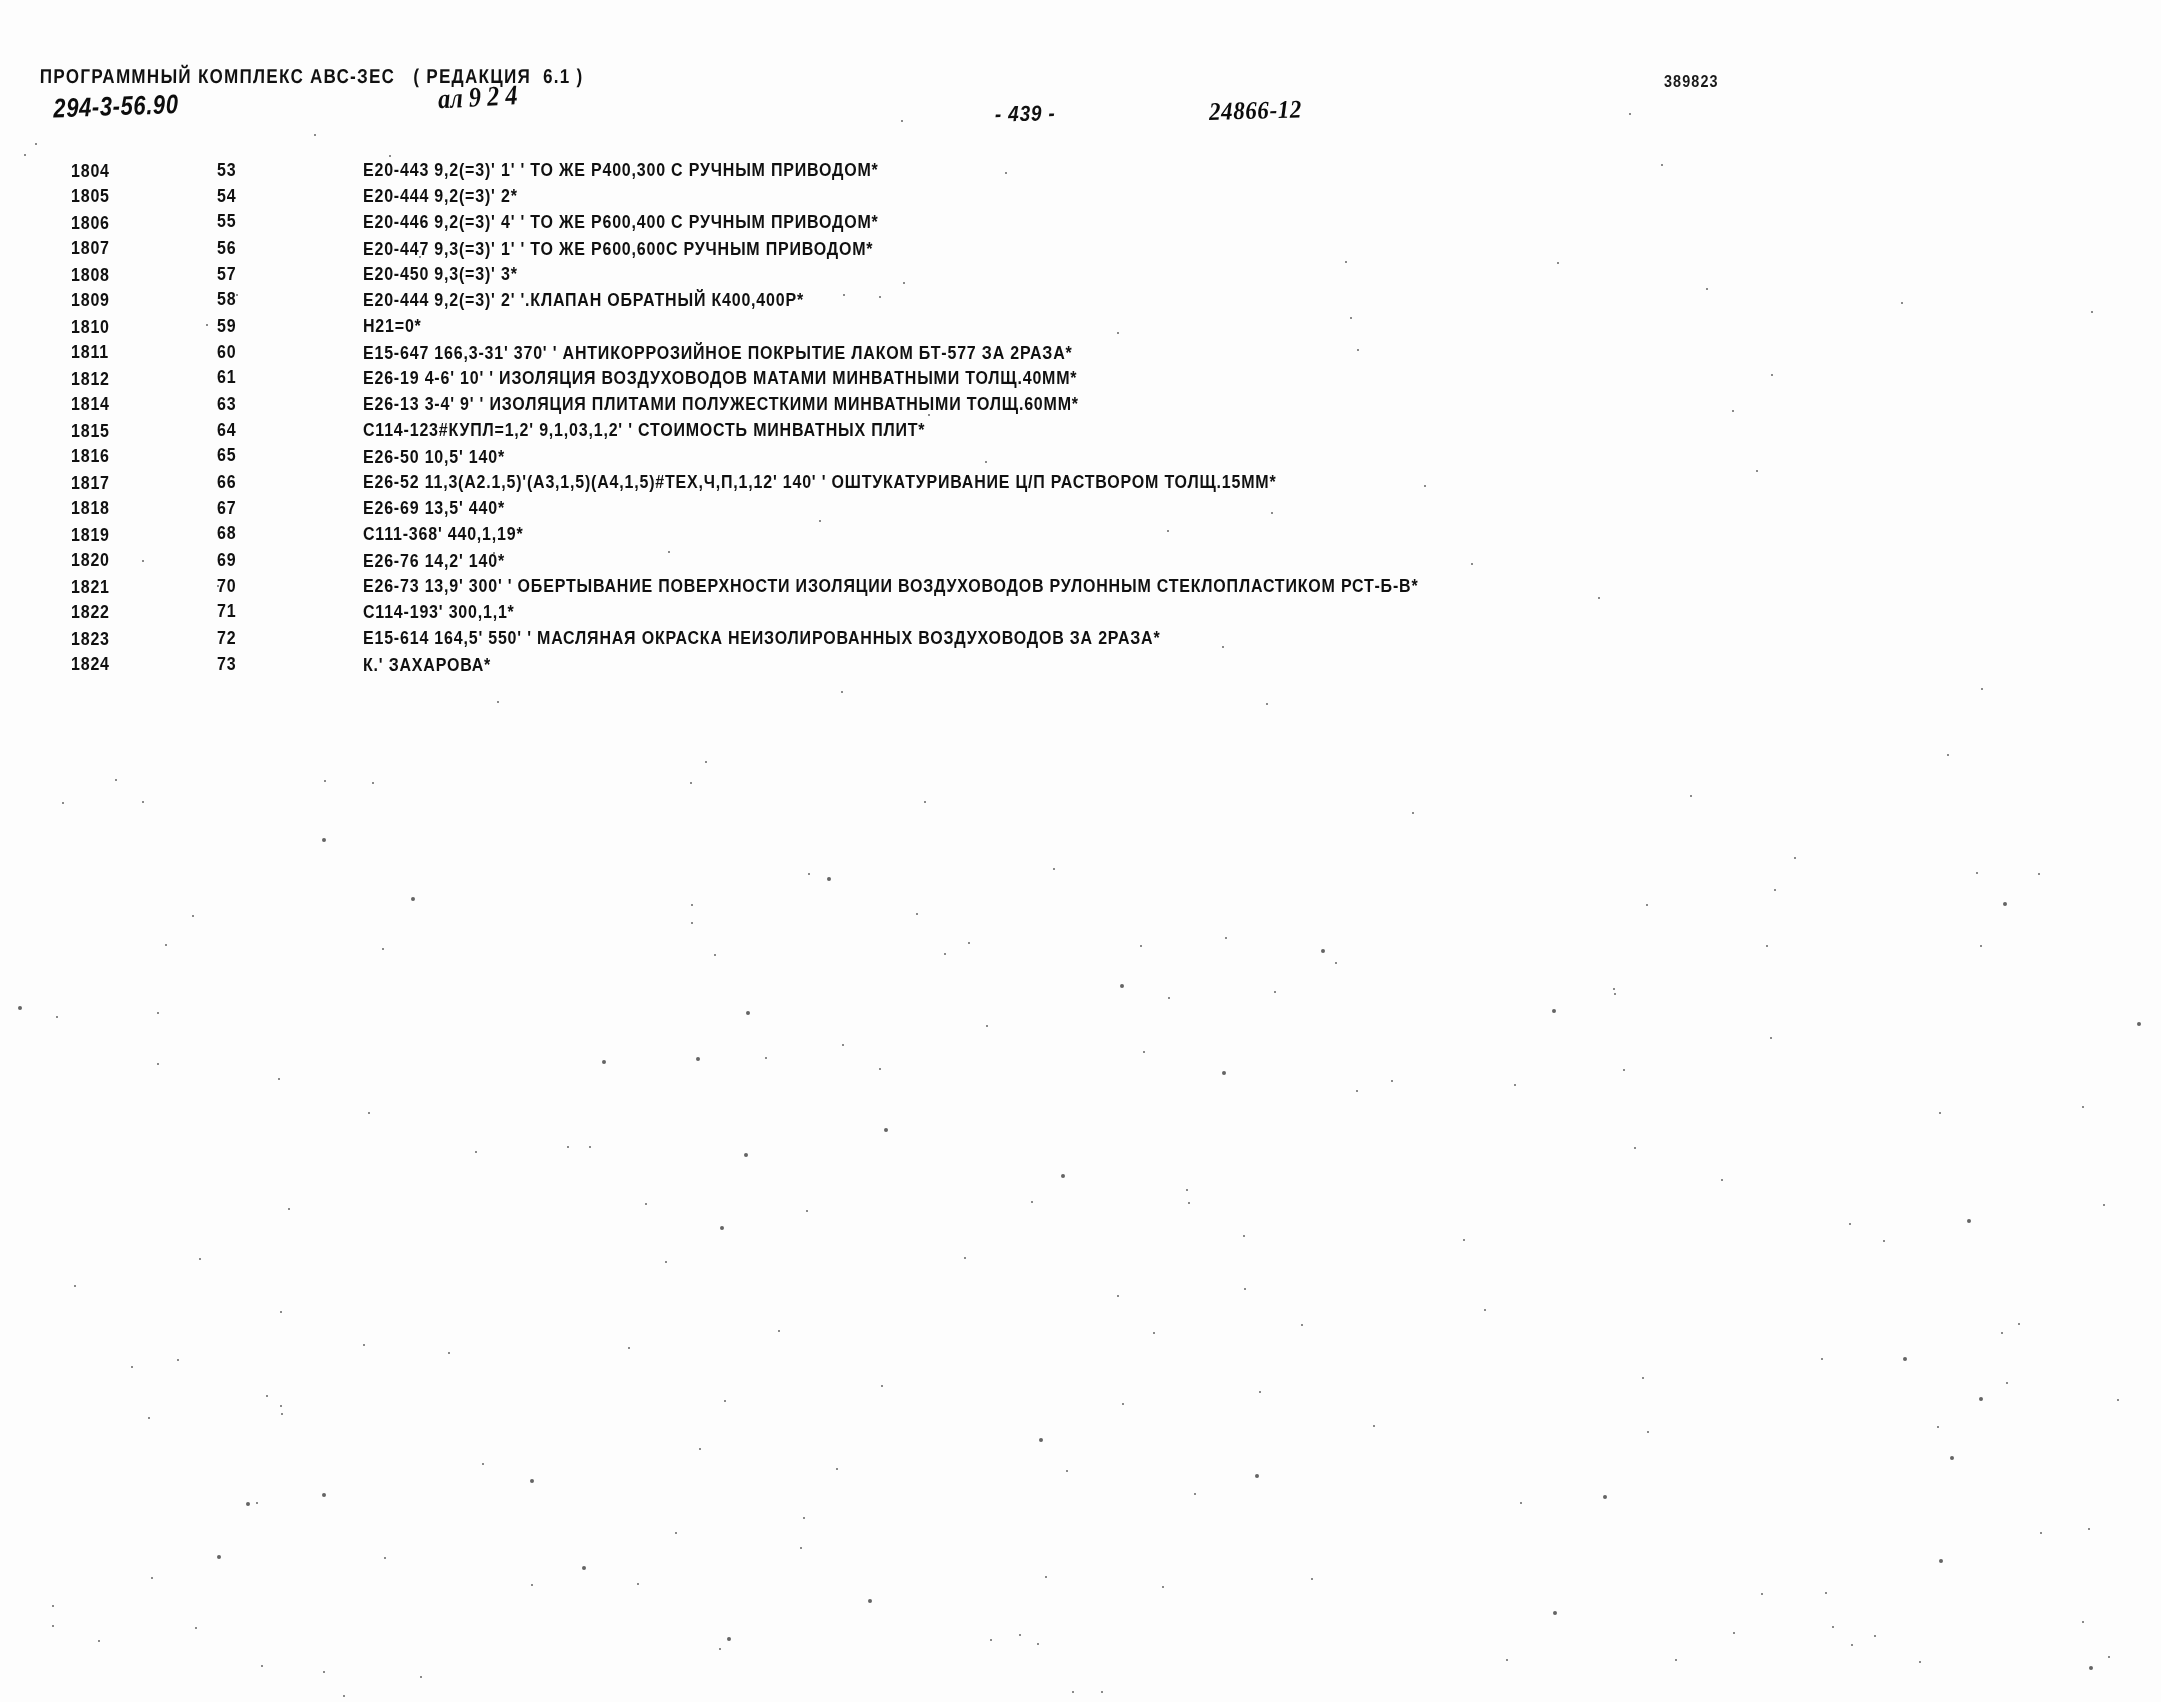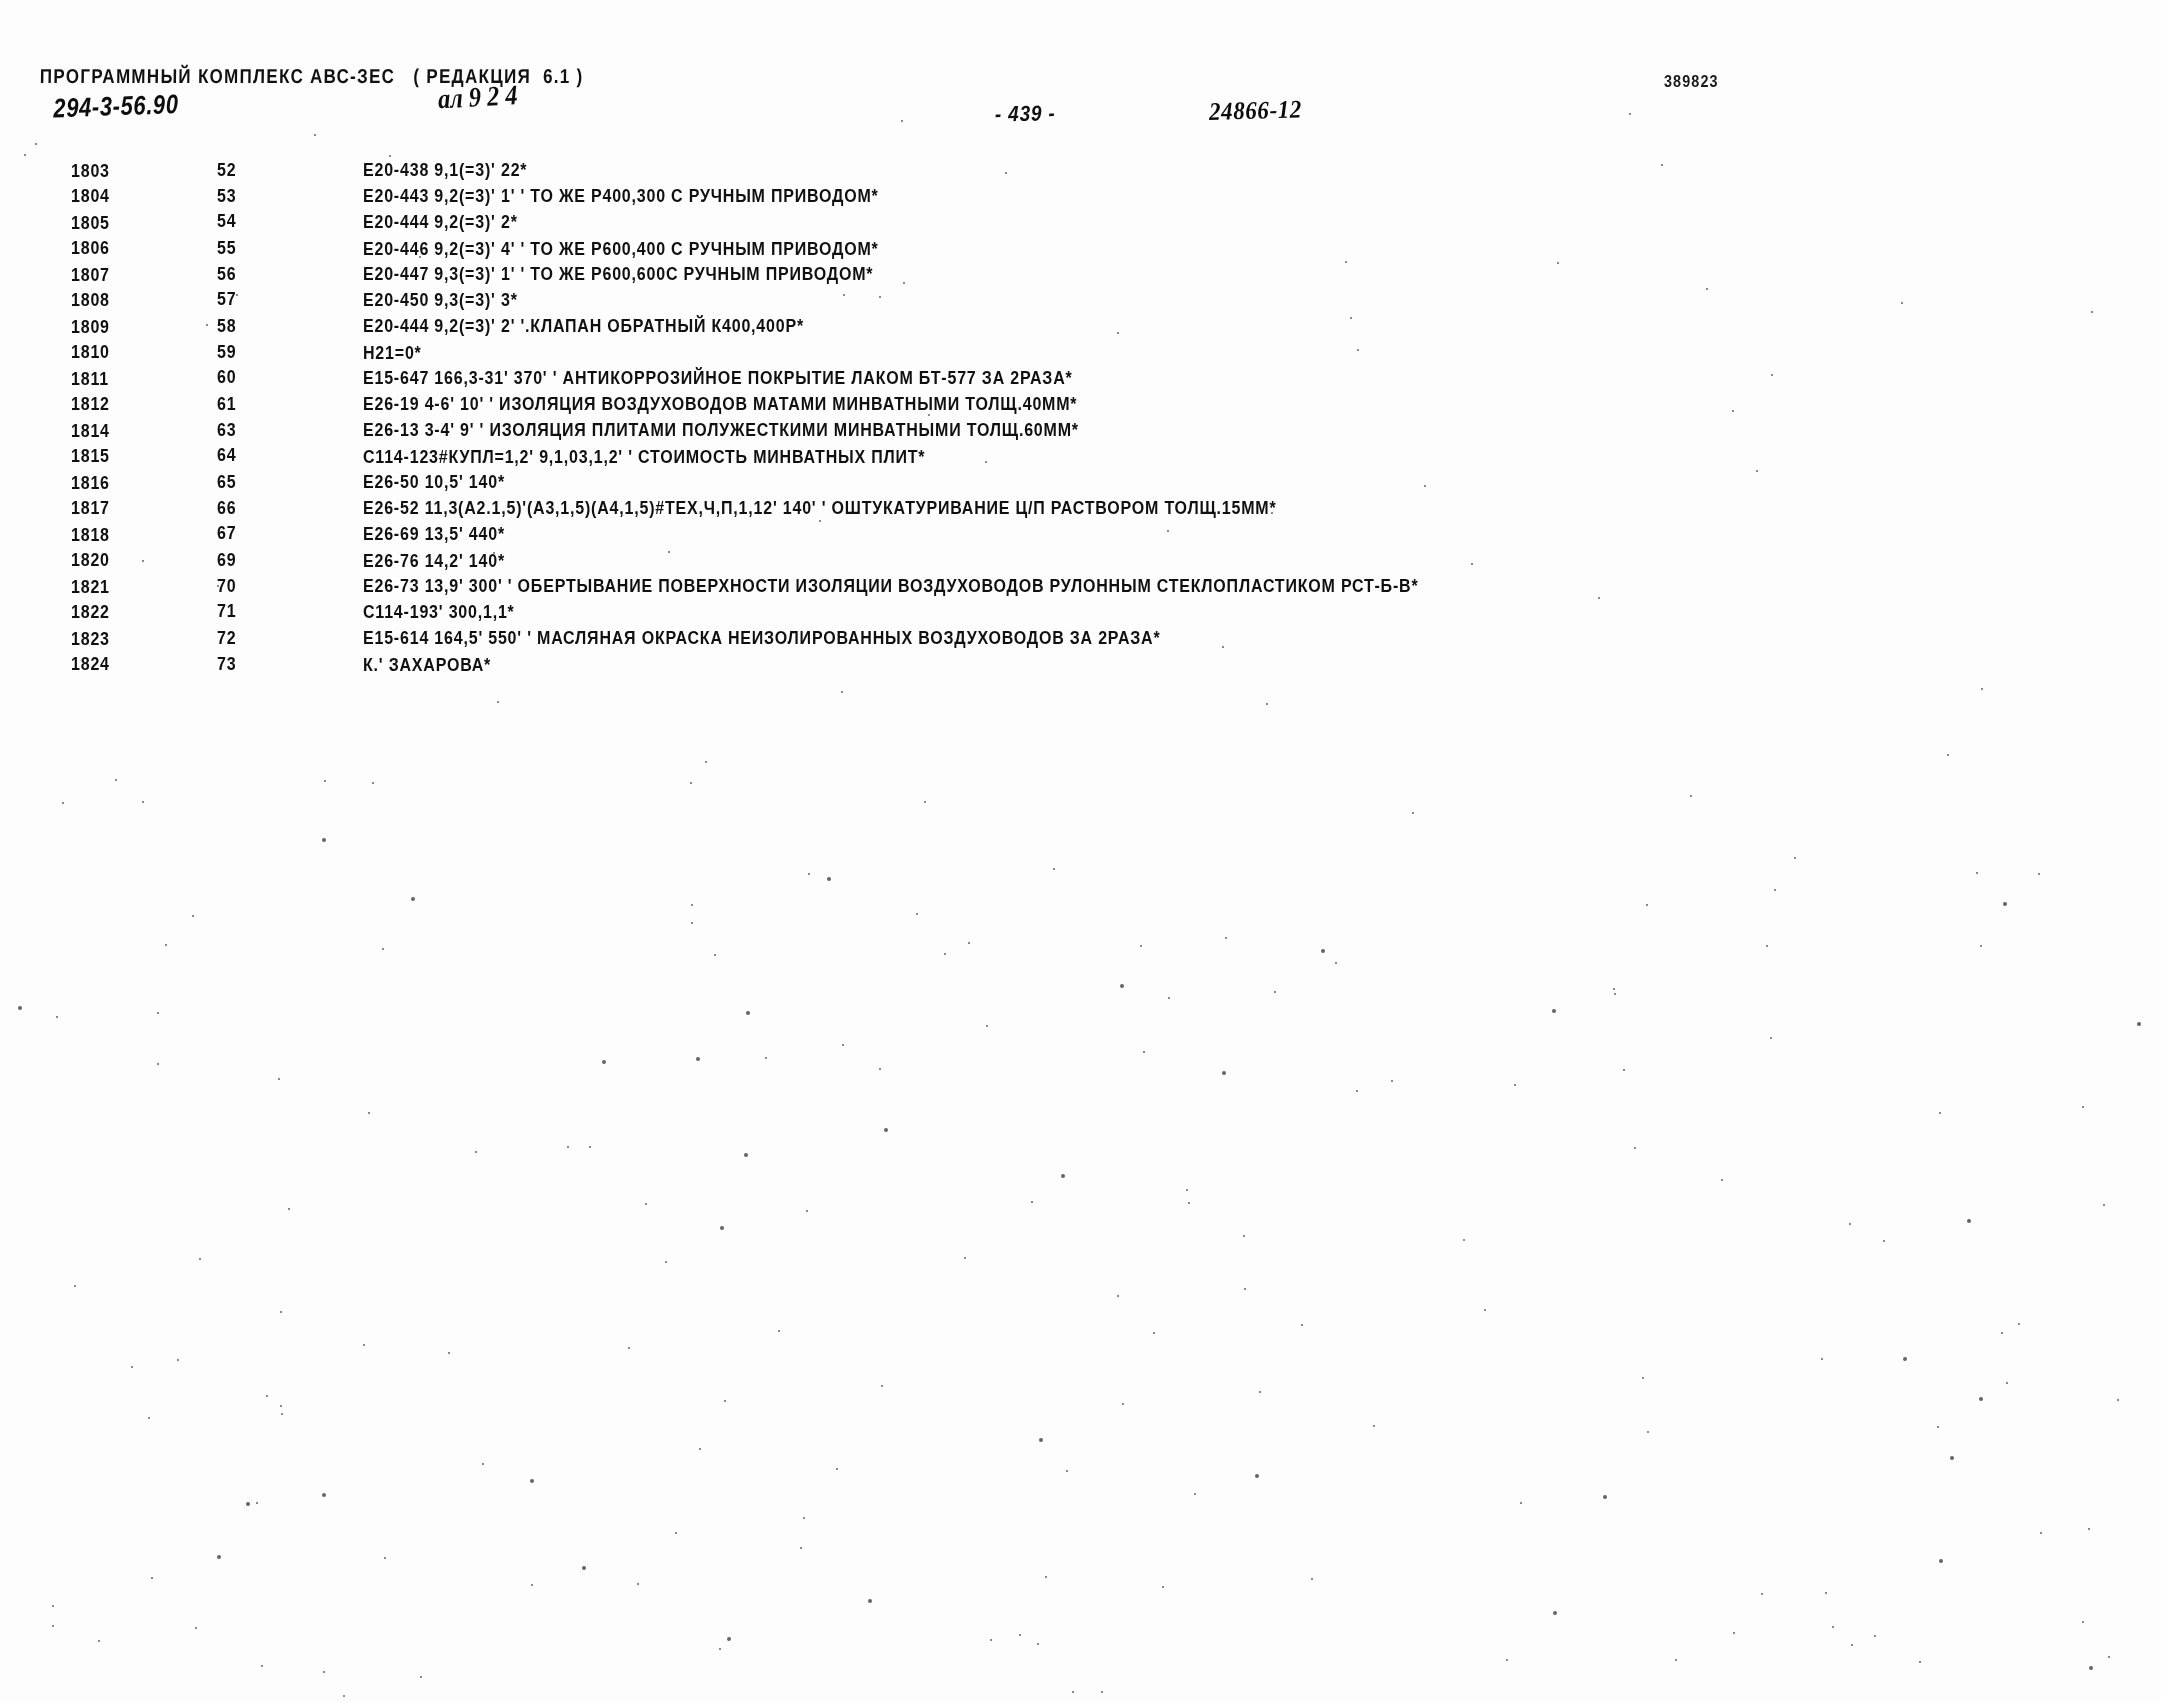--- a/index.html
+++ b/index.html
@@ -148,35 +148,35 @@
   <div>
     <div class="hdr-prog">ПРОГРАММНЫЙ КОМПЛЕКС АВС-ЗЕС   ( РЕДАКЦИЯ  6.1 )</div>
     <div class="hdr-code">294-3-56.90</div>
     <div class="hdr-hand">ал 9 2 4</div>
     <div class="hdr-page">- 439 -</div>
     <div class="hdr-doc">24866-12</div>
     <div class="hdr-stamp">389823</div>
   </div>
 
   <div class="listing" id="listing-body">
-      <div class="lrow"><span class="c-seq">1803</span><span class="c-num">52</span><span class="c-body">Е20-438 9,1(=3)' 22*</span></div>
       <div class="lrow"><span class="c-seq">1804</span><span class="c-num">53</span><span class="c-body">Е20-443 9,2(=3)' 1' ' ТО ЖЕ Р400,300 С РУЧНЫМ ПРИВОДОМ*</span></div>
       <div class="lrow"><span class="c-seq">1805</span><span class="c-num">54</span><span class="c-body">Е20-444 9,2(=3)' 2*</span></div>
       <div class="lrow"><span class="c-seq">1806</span><span class="c-num">55</span><span class="c-body">Е20-446 9,2(=3)' 4' ' ТО ЖЕ Р600,400 С РУЧНЫМ ПРИВОДОМ*</span></div>
       <div class="lrow"><span class="c-seq">1807</span><span class="c-num">56</span><span class="c-body">Е20-447 9,3(=3)' 1' ' ТО ЖЕ Р600,600С РУЧНЫМ ПРИВОДОМ*</span></div>
       <div class="lrow"><span class="c-seq">1808</span><span class="c-num">57</span><span class="c-body">Е20-450 9,3(=3)' 3*</span></div>
       <div class="lrow"><span class="c-seq">1809</span><span class="c-num">58</span><span class="c-body">Е20-444 9,2(=3)' 2' '.КЛАПАН ОБРАТНЫЙ К400,400Р*</span></div>
       <div class="lrow"><span class="c-seq">1810</span><span class="c-num">59</span><span class="c-body">Н21=0*</span></div>
       <div class="lrow"><span class="c-seq">1811</span><span class="c-num">60</span><span class="c-body">Е15-647 166,3-31' 370' ' АНТИКОРРОЗИЙНОЕ ПОКРЫТИЕ ЛАКОМ БТ-577 ЗА 2РАЗА*</span></div>
       <div class="lrow"><span class="c-seq">1812</span><span class="c-num">61</span><span class="c-body">Е26-19 4-6' 10' ' ИЗОЛЯЦИЯ ВОЗДУХОВОДОВ МАТАМИ МИНВАТНЫМИ ТОЛЩ.40ММ*</span></div>
       <div class="lrow"><span class="c-seq">1814</span><span class="c-num">63</span><span class="c-body">Е26-13 3-4' 9' ' ИЗОЛЯЦИЯ ПЛИТАМИ ПОЛУЖЕСТКИМИ МИНВАТНЫМИ ТОЛЩ.60ММ*</span></div>
       <div class="lrow"><span class="c-seq">1815</span><span class="c-num">64</span><span class="c-body">С114-123#КУПЛ=1,2' 9,1,03,1,2' ' СТОИМОСТЬ МИНВАТНЫХ ПЛИТ*</span></div>
       <div class="lrow"><span class="c-seq">1816</span><span class="c-num">65</span><span class="c-body">Е26-50 10,5' 140*</span></div>
       <div class="lrow"><span class="c-seq">1817</span><span class="c-num">66</span><span class="c-body">Е26-52 11,3(А2.1,5)'(А3,1,5)(А4,1,5)#ТЕХ,Ч,П,1,12' 140' ' ОШТУКАТУРИВАНИЕ Ц/П РАСТВОРОМ ТОЛЩ.15ММ*</span></div>
       <div class="lrow"><span class="c-seq">1818</span><span class="c-num">67</span><span class="c-body">Е26-69 13,5' 440*</span></div>
+      <div class="lrow"><span class="c-seq">1819</span><span class="c-num">68</span><span class="c-body">С111-368' 440,1,19*</span></div>
       <div class="lrow"><span class="c-seq">1820</span><span class="c-num">69</span><span class="c-body">Е26-76 14,2' 140*</span></div>
       <div class="lrow"><span class="c-seq">1821</span><span class="c-num">70</span><span class="c-body">Е26-73 13,9' 300' ' ОБЕРТЫВАНИЕ ПОВЕРХНОСТИ ИЗОЛЯЦИИ ВОЗДУХОВОДОВ РУЛОННЫМ СТЕКЛОПЛАСТИКОМ РСТ-Б-В*</span></div>
       <div class="lrow"><span class="c-seq">1822</span><span class="c-num">71</span><span class="c-body">С114-193' 300,1,1*</span></div>
       <div class="lrow"><span class="c-seq">1823</span><span class="c-num">72</span><span class="c-body">Е15-614 164,5' 550' ' МАСЛЯНАЯ ОКРАСКА НЕИЗОЛИРОВАННЫХ ВОЗДУХОВОДОВ ЗА 2РАЗА*</span></div>
       <div class="lrow"><span class="c-seq">1824</span><span class="c-num">73</span><span class="c-body">К.' ЗАХАРОВА*</span></div>
     </div>
 
   <div class="speckles" id="speckles">
       <i style="left: 151px; top: 1577px; width: 2.2px; height: 2.2px;"></i>
       <i style="left: 881px; top: 1385px; width: 2.2px; height: 2.2px;"></i>

